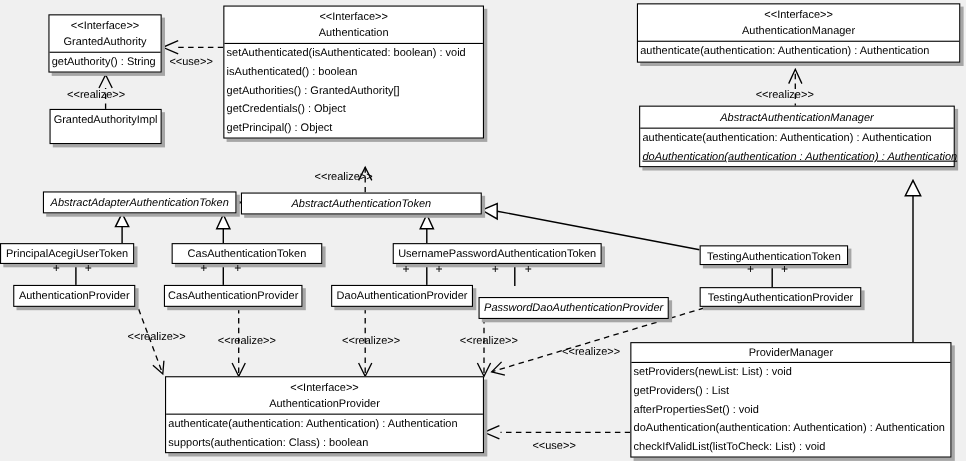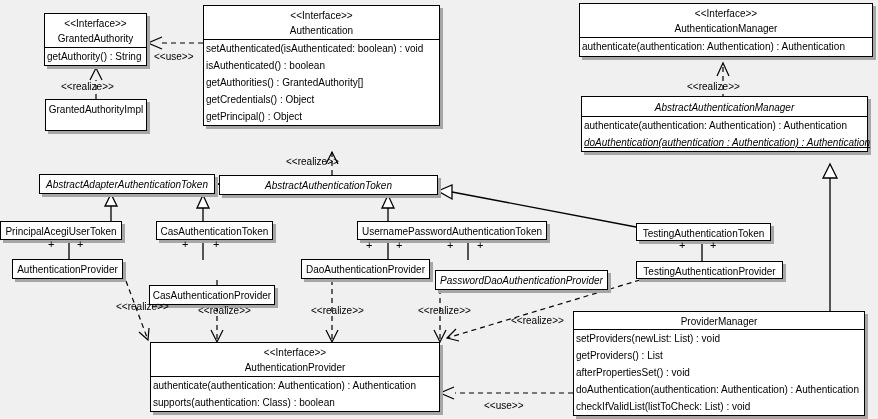--- a/index.html
+++ b/index.html
@@ -152,21 +152,21 @@
         <div class="cname abstract-name">AbstractAuthenticationToken</div>
       </div>
   </div>
 
   <div class="uml-box single" style="left:0;top:221px;width:122px;height:19px;">
     <div class="uml-title">
         <div class="cname">PrincipalAcegiUserToken</div>
       </div>
   </div>
 
-  <div class="uml-box single" style="left:156px;top:221px;width:117px;height:19px;">
+  <div class="uml-box single" style="left:156px;top:221px;width:137px;height:19px;">
     <div class="uml-title">
         <div class="cname">CasAuthenticationToken</div>
       </div>
   </div>
 
   <div class="uml-box single" style="left:357px;top:221px;width:190px;height:19px;">
     <div class="uml-title">
         <div class="cname">UsernamePasswordAuthenticationToken</div>
       </div>
   </div>
@@ -176,21 +176,21 @@
         <div class="cname">TestingAuthenticationToken</div>
       </div>
   </div>
 
   <div class="uml-box single" style="left:12px;top:259px;width:111px;height:20px;">
     <div class="uml-title">
         <div class="cname">AuthenticationProvider</div>
       </div>
   </div>
 
-  <div class="uml-box single" style="left:149px;top:259px;width:126px;height:20px;margin-top:26px;">
+  <div class="uml-box single" style="left:149px;top:259px;width:126px;height:20px;">
     <div class="uml-title">
         <div class="cname">CasAuthenticationProvider</div>
       </div>
   </div>
 
   <div class="uml-box single" style="left:301px;top:259px;width:129px;height:20px;">
     <div class="uml-title">
         <div class="cname">DaoAuthenticationProvider</div>
       </div>
   </div>

